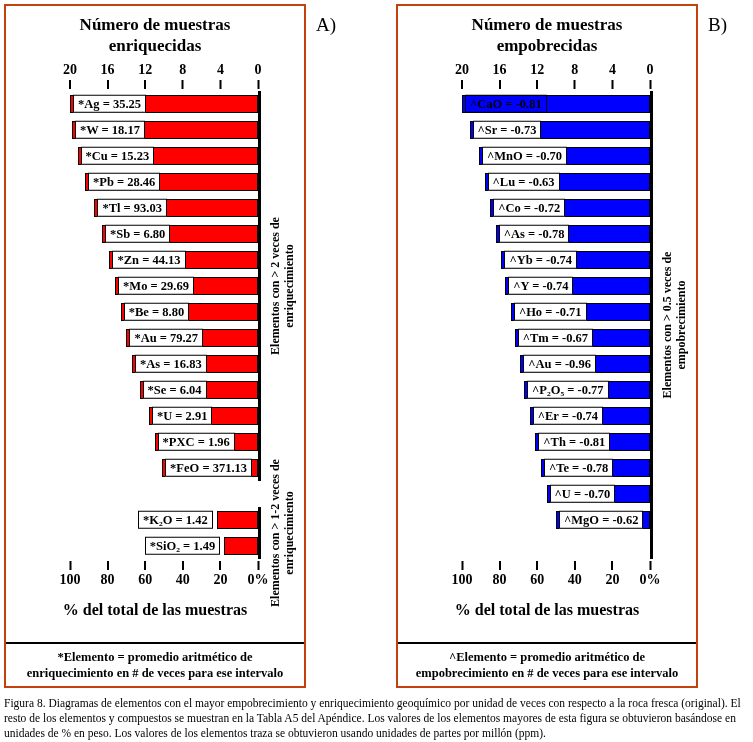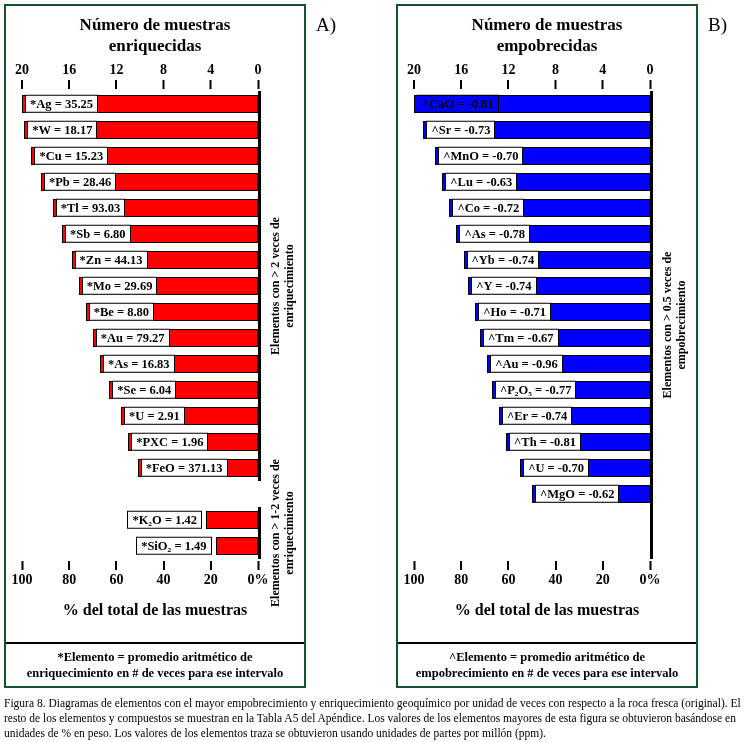--- a/index.html
+++ b/index.html
@@ -1,23 +1,23 @@
 <!DOCTYPE html>
 <html><head>
 <meta charset="utf-8">
 <style>
   html,body{margin:0;padding:0;background:#fff;color:#000;
     font-family:"Liberation Serif","DejaVu Serif",serif;}
   .page{width:745px;padding:4px;box-sizing:content-box;}
   .fig-row{display:flex;align-items:flex-start;}
-  .panel{width:302px;height:684px;border:2px solid #14532d;background:#fff;
+  .panel{width:302px;height:684px;border:2px solid #c2410c;background:#fff;
     display:flex;flex-direction:column;box-sizing:border-box;font-family:Liberation Serif, serif;}
   .panel-title{margin:8px 4px 4px;text-align:center;font-weight:bold;
     font-size:17px;line-height:1.25;}
-  .plot-wrap{display:flex;}
+  .plot-wrap{display:flex;padding-left:48px;}
   .plot-col{flex:1;padding-left:16px;min-width:0;}
   .axis{position:relative;height:30px;}
   .tick{position:absolute;transform:translateX(-50%);display:flex;
     flex-direction:column;align-items:center;}
   .axis.top .tick{bottom:0;}
   .axis.bottom .tick{top:0;}
   .tick-num{font-size:14px;font-weight:bold;line-height:1.1;}
   .tick-mark{width:2px;height:9px;background:#000;margin:2px 0;}
   .bars-region{height:468px;}
   .bar-group{}
@@ -292,20 +292,24 @@
                 </div>
                 <div class="bar-row">
                   <div class="bar" style="width: 64%; background: rgb(0, 0, 255);"></div>
                   <div class="bar-label" style="left: calc(36% + 3px);">^Er = -0.74</div>
                 </div>
                 <div class="bar-row">
                   <div class="bar" style="width: 61%; background: rgb(0, 0, 255);"></div>
                   <div class="bar-label" style="left: calc(39% + 3px);">^Th = -0.81</div>
                 </div>
                 <div class="bar-row">
+                  <div class="bar" style="width: 58%; background: rgb(0, 0, 255);"></div>
+                  <div class="bar-label" style="left: calc(42% + 3px);">^Te = -0.78</div>
+                </div>
+                <div class="bar-row">
                   <div class="bar" style="width: 55%; background: rgb(0, 0, 255);"></div>
                   <div class="bar-label" style="left: calc(45% + 3px);">^U = -0.70</div>
                 </div>
                 <div class="bar-row">
                   <div class="bar" style="width: 50%; background: rgb(0, 0, 255);"></div>
                   <div class="bar-label" style="left: calc(50% + 3px);">^MgO = -0.62</div>
                 </div>
               </div>
             </div>
           <div class="axis bottom">

